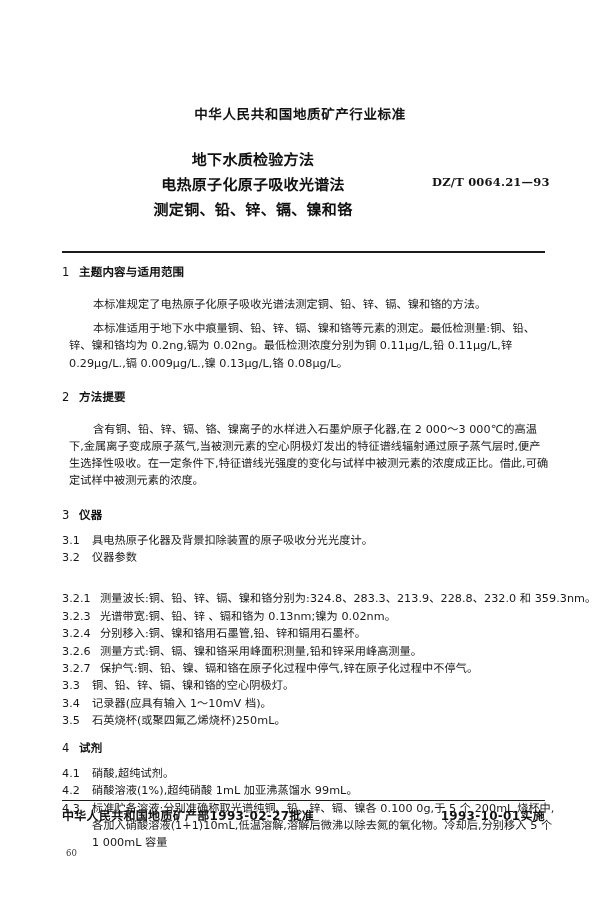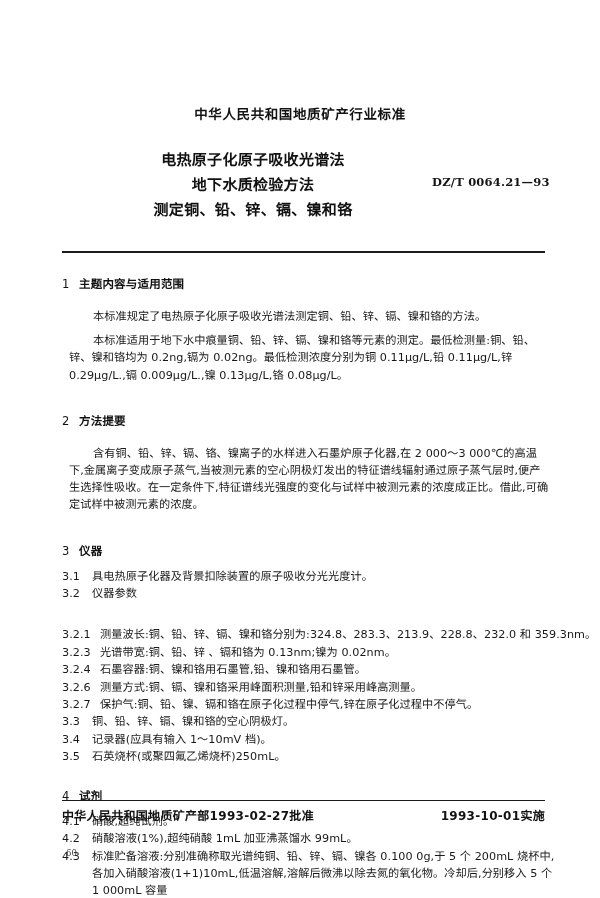--- a/index.html
+++ b/index.html
@@ -94,21 +94,21 @@
     position: absolute;
     left: 62px;
     top: 264px;
     width: 495px;
   }
 
   .sec-head {
     font-size: 11.5px;
     font-weight: bold;
     line-height: 17px;
-    margin: 12px 0 2px 0;
+    margin: 0 0 2px 0;
     color: #111111;
     letter-spacing: 0.2px;
   }
   .sec-head .num {
     display: inline-block;
     min-width: 17px;
     font-weight: normal;
   }
 
   .para {
@@ -175,22 +175,22 @@
 </head>
 <body>
 
 <div class="page">
 
   <div class="masthead">
     <div class="masthead-title">中华人民共和国地质矿产行业标准</div>
   </div>
 
   <div class="title-block">
+    <div class="title-line">地下水质检验方法</div>
     <div class="title-line">电热原子化原子吸收光谱法</div>
-    <div class="title-line">地下水质检验方法</div>
     <div class="title-line">测定铜、铅、锌、镉、镍和铬</div>
   </div>
 
   <div class="std-number">DZ/T 0064.21—93</div>
 
   <div class="rule-top"></div>
 
   <div class="body-area">
 
     <div class="sec-head">
@@ -226,21 +226,21 @@
     <div class="item">
       <span class="inum">3.2.1</span>
       <span class="itxt nowrapline">测量波长:铜、铅、锌、镉、镍和铬分别为:324.8、283.3、213.9、228.8、232.0 和 359.3nm。</span>
     </div>
     <div class="item">
       <span class="inum">3.2.3</span>
       <span class="itxt">光谱带宽:铜、铅、锌 、镉和铬为 0.13nm;镍为 0.02nm。</span>
     </div>
     <div class="item">
       <span class="inum">3.2.4</span>
-      <span class="itxt">石墨容器:铜、镍和铬用石墨管,铅、镍和铬用石墨管。</span>
+      <span class="itxt">分别移入:铜、镍和铬用石墨管,铅、锌和镉用石墨杯。</span>
     </div>
     <div class="item">
       <span class="inum">3.2.6</span>
       <span class="itxt">测量方式:铜、镉、镍和铬采用峰面积测量,铅和锌采用峰高测量。</span>
     </div>
     <div class="item">
       <span class="inum">3.2.7</span>
       <span class="itxt">保护气:铜、铅、镍、镉和铬在原子化过程中停气,锌在原子化过程中不停气。</span>
     </div>
     <div class="item narrow">

